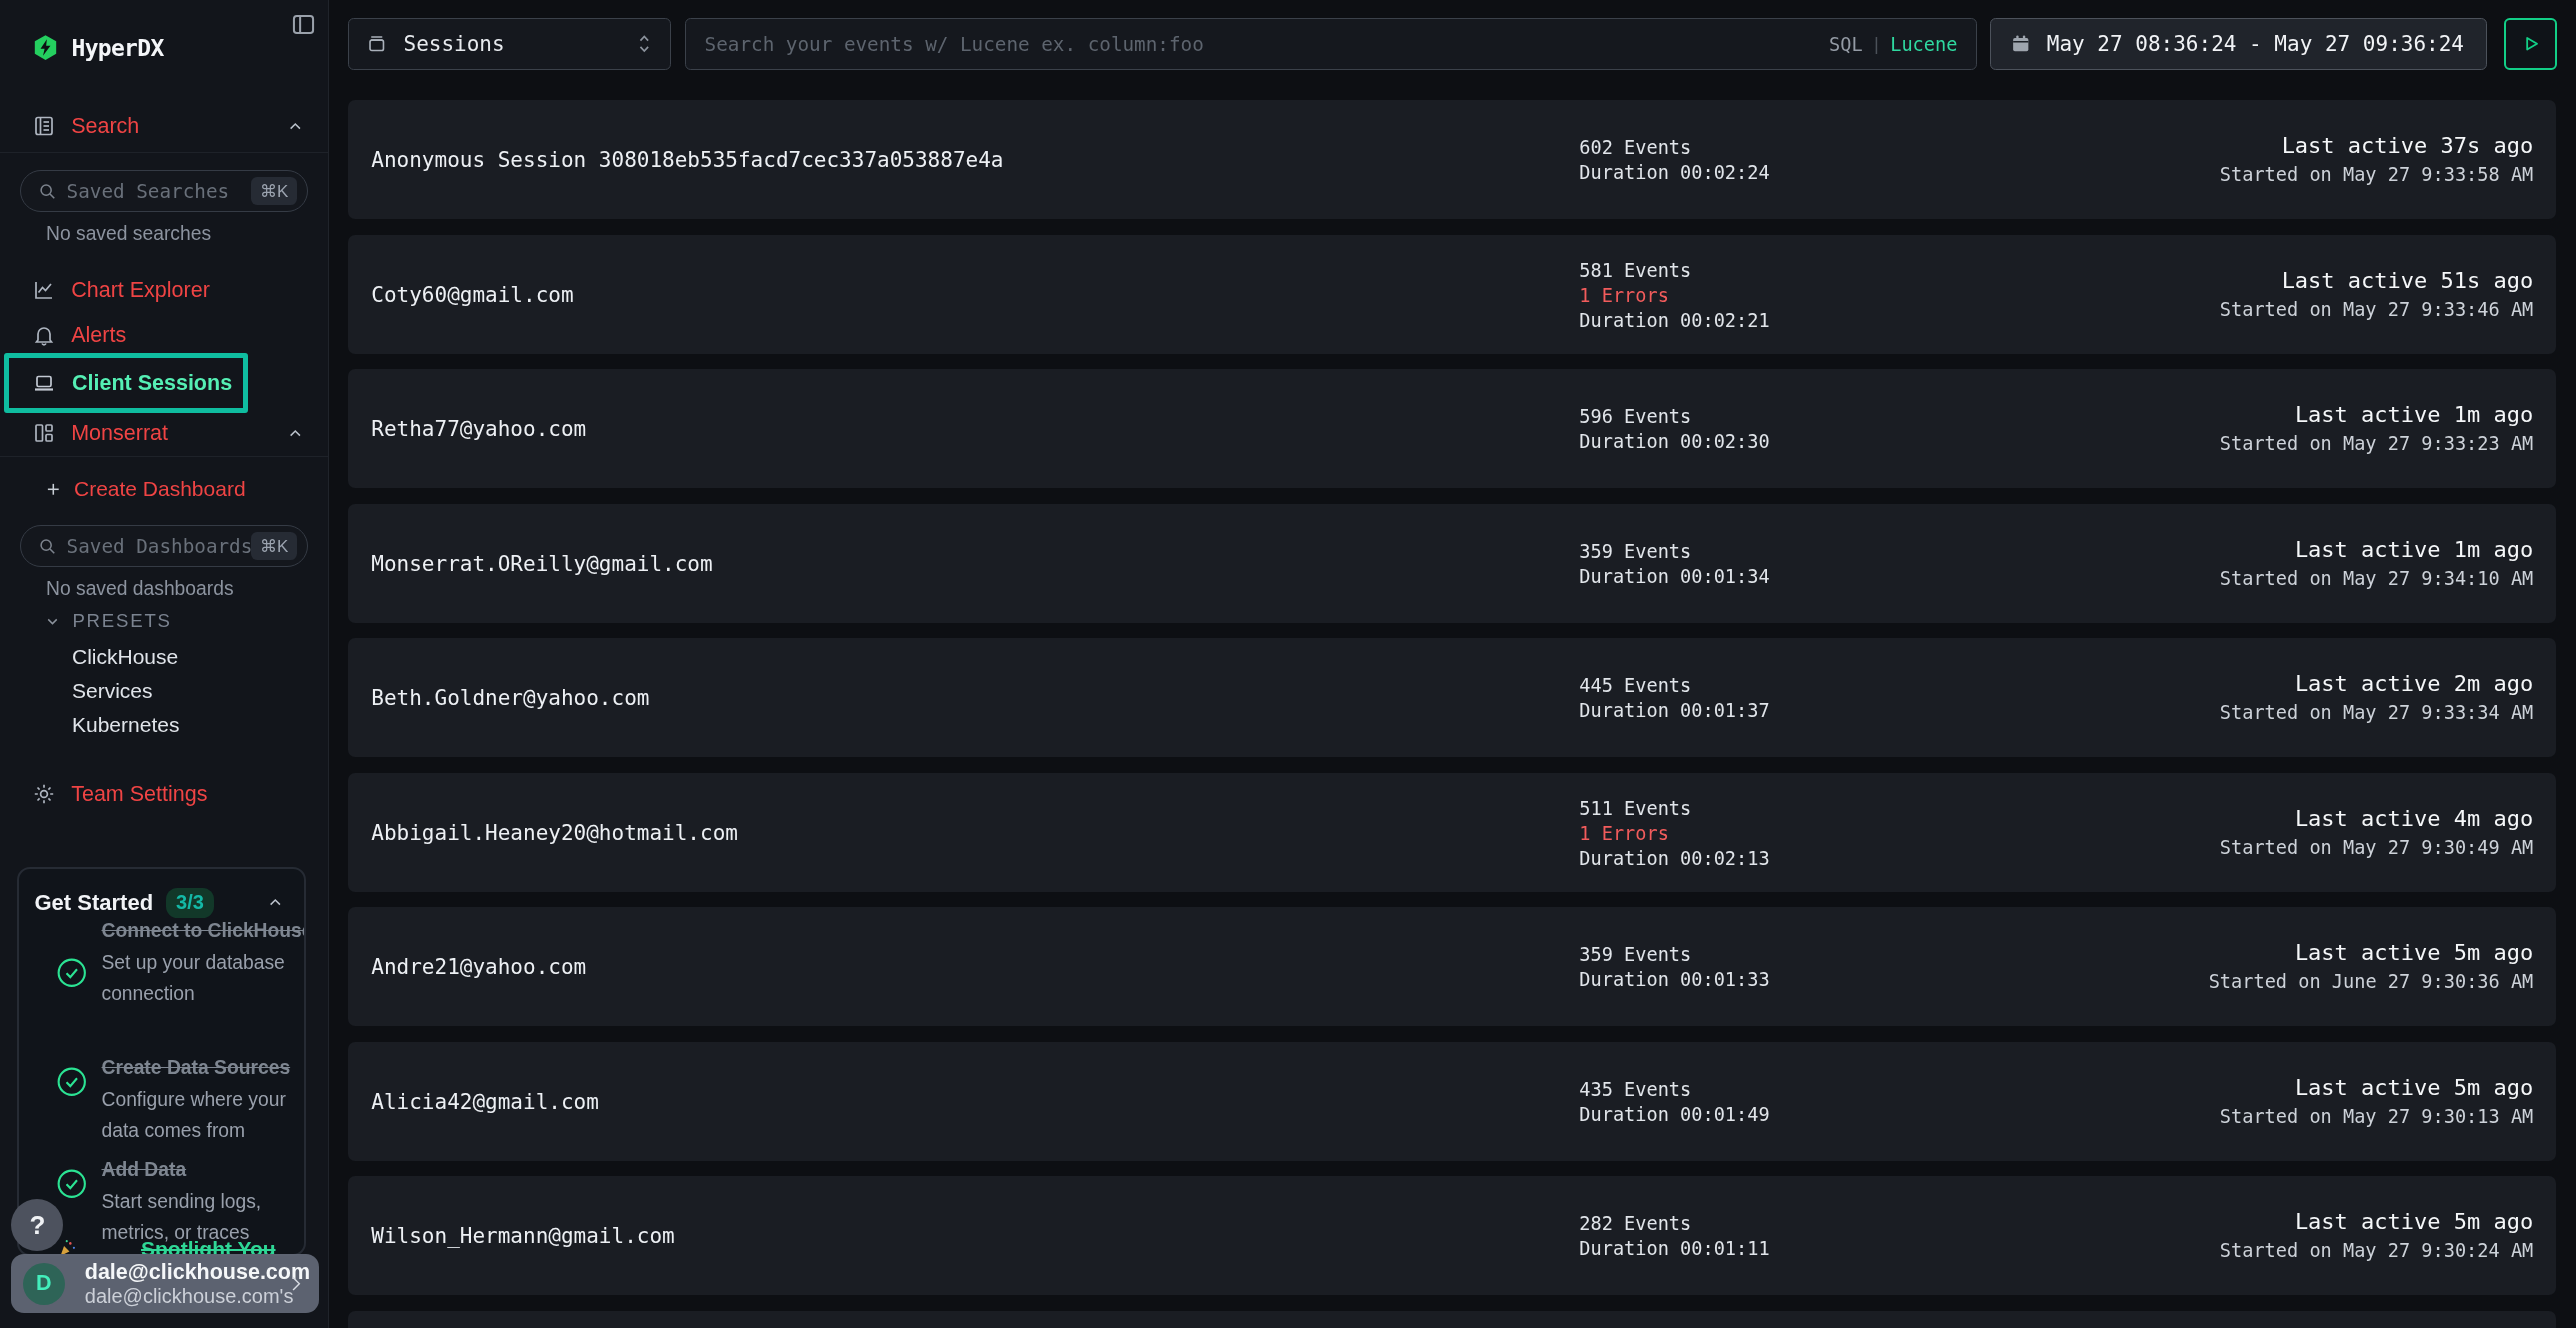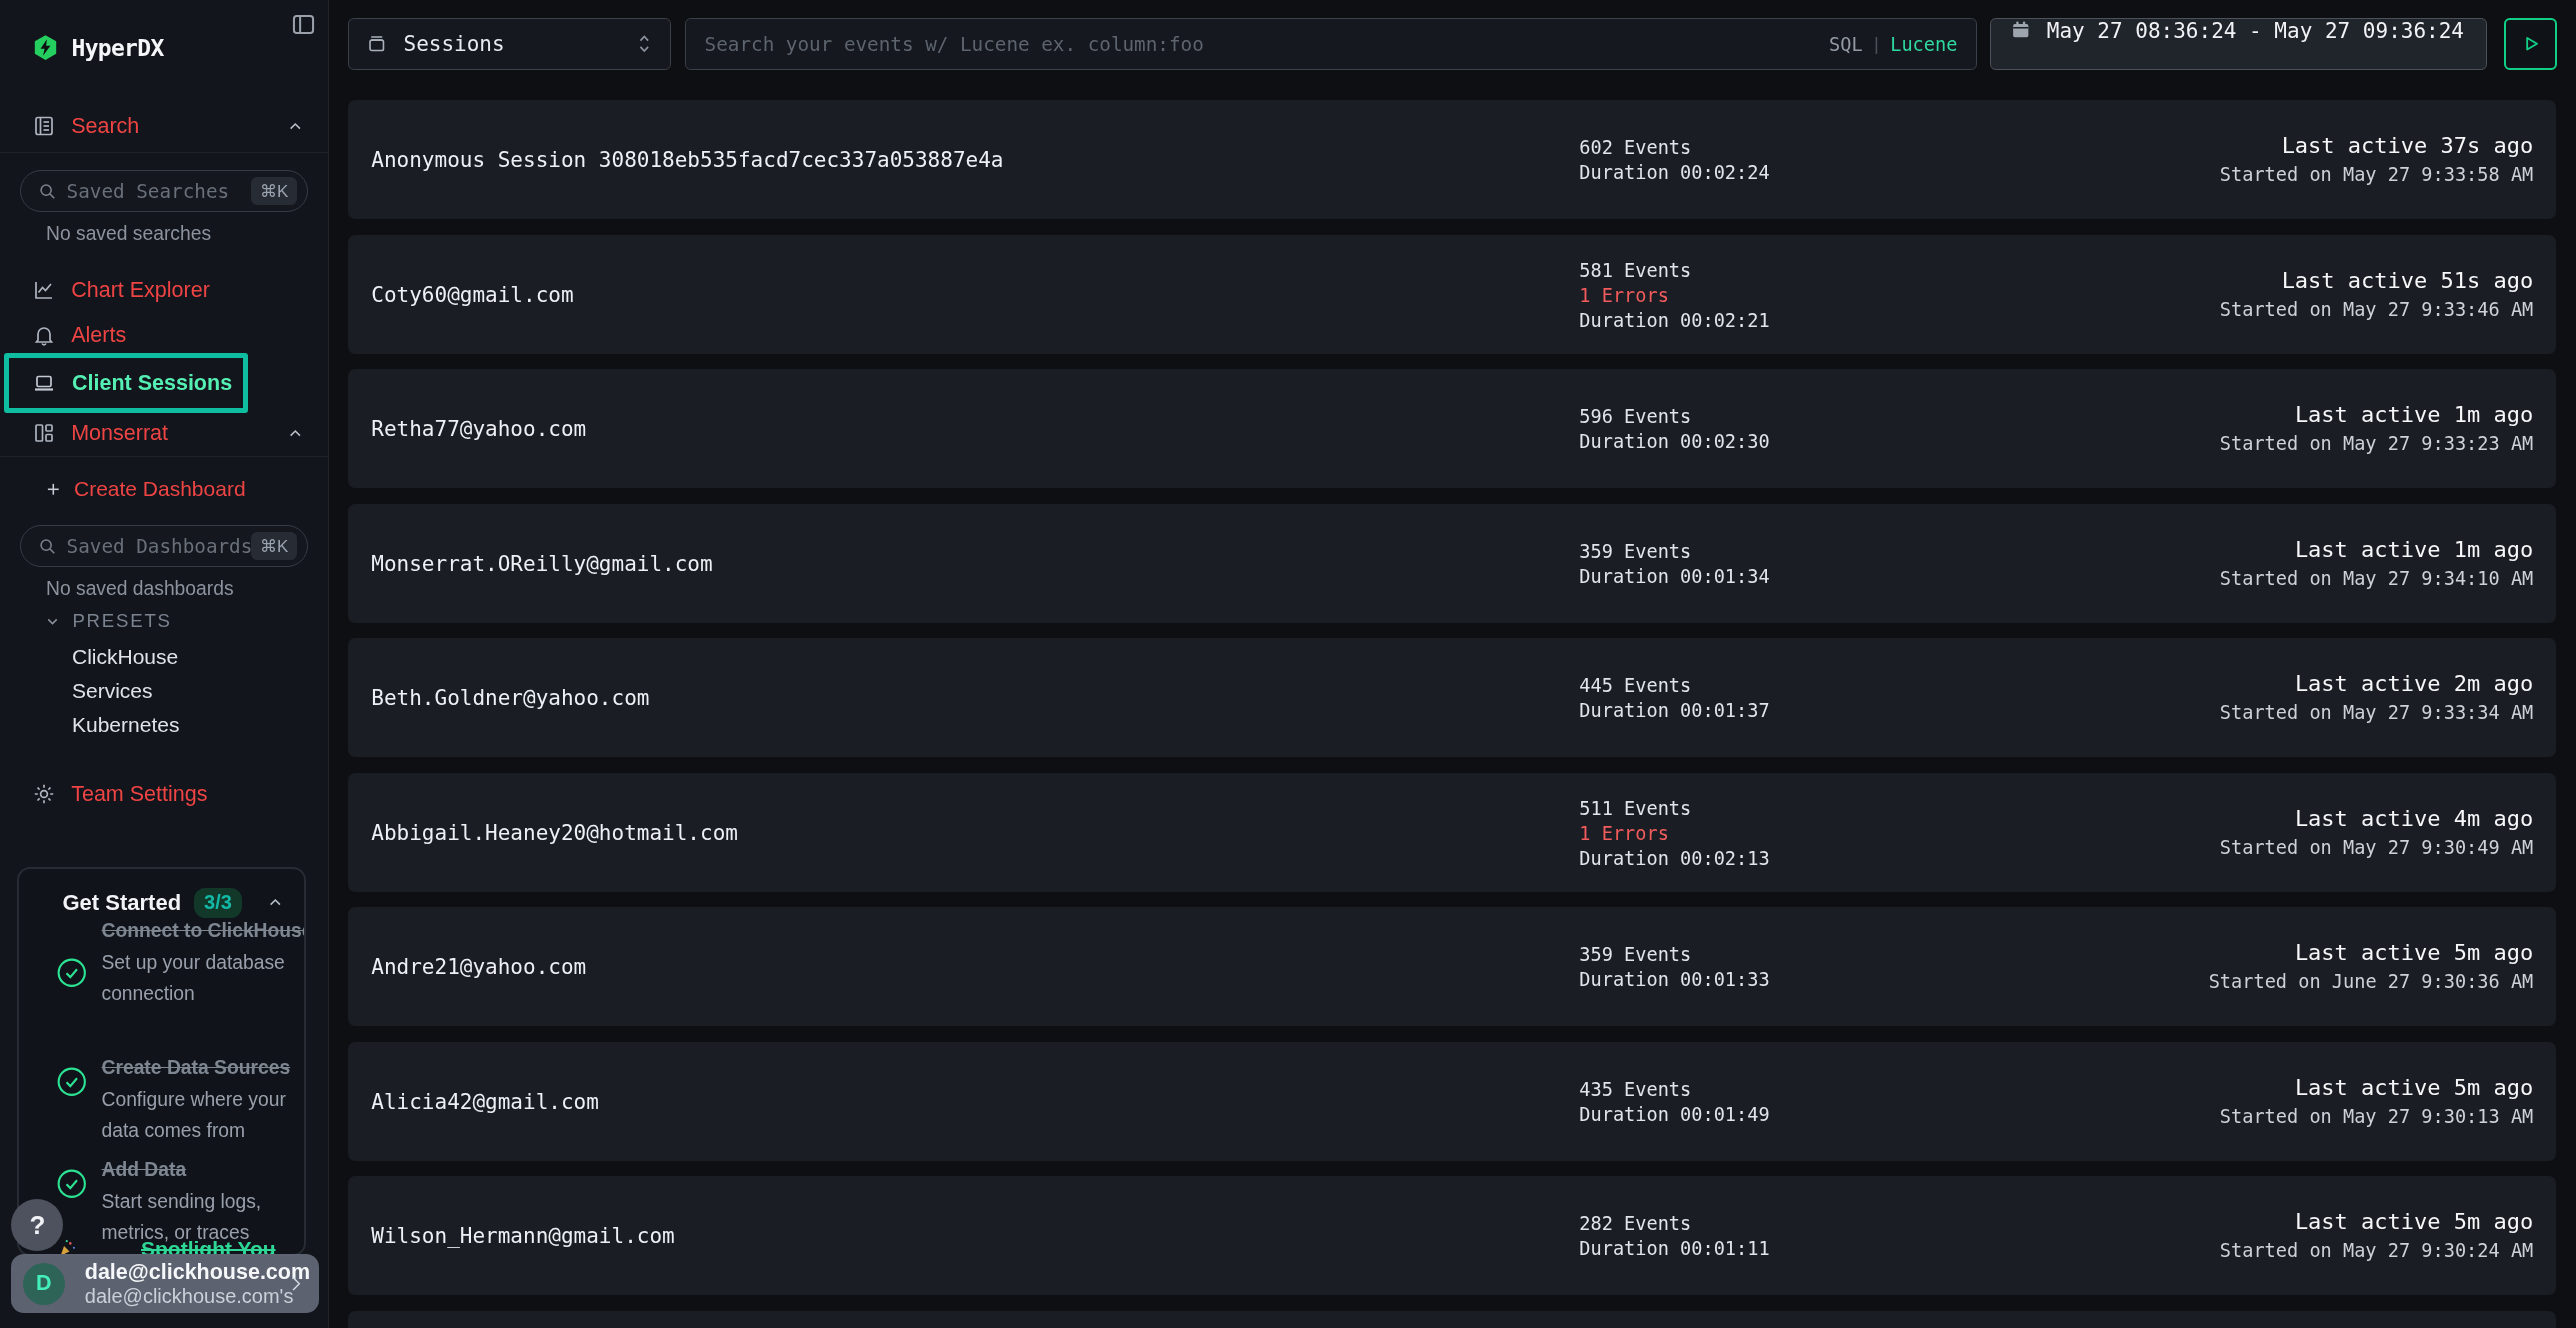--- a/index.html
+++ b/index.html
@@ -45,21 +45,21 @@
   .active-label { font-size:21.5px; font-weight:bold; color:#55efb4; }
 
   .presets-hdr { position:absolute; left:44px; display:flex; align-items:center; font-size:18.6px; letter-spacing:1.8px; color:#7b8390; cursor:pointer; }
   .preset-item { position:absolute; left:72px; font-size:21px; color:#e0e4ea; cursor:pointer; }
 
   
   .gs-panel {
     position:absolute; left:16.5px; top:867px; width:289px; height:389px;
     border:2.1px solid #262b34; border-radius:13px; background:#10141a; overflow:hidden; z-index:1;
   }
-  .gs-head { position:absolute; top:18.6px; left:44px; right:18.6px; display:flex; align-items:center; cursor:pointer; }
+  .gs-head { position:absolute; top:18.6px; left:16px; right:18.6px; display:flex; align-items:center; cursor:pointer; }
   .gs-title { font-size:22px; font-weight:bold; color:#f1f3f6; }
   .gs-badge { margin-left:13px; background:#123829; color:#14b8a6; font-weight:bold; font-size:20px; border-radius:11.4px; padding:3.6px 10px; }
   .gs-head .chev { margin-left:auto; color:#b9c0ca; }
   .gs-item { position:absolute; left:0; right:0; display:flex; }
   .gs-check { position:absolute; left:37px; width:31.5px; height:31.5px; color:#2be393; }
   .gs-text { position:absolute; left:83px; width:223px; }
   .gs-item-title { font-size:19.3px; font-weight:bold; color:#7e8691; text-decoration:line-through; line-height:31.5px; }
   .gs-item-desc { font-size:19.3px; color:#99a0ac; line-height:31.5px; }
   .gs-partial { position:absolute; left:37px; top:368px; display:flex; align-items:center; }
   .gs-partial-text { margin-left:64px; font-size:21px; font-weight:bold; color:#2fd796; text-decoration:line-through; }
@@ -366,21 +366,21 @@
       </span>
     </div>
 
     <div class="ctrl input-box search-box">
       <input placeholder="Search your events w/ Lucene ex. column:foo" style="">
       <span class="lang-sql">SQL</span>
       <span class="lang-sep">|</span>
       <span class="lang-lucene">Lucene</span>
     </div>
 
-    <div class="ctrl date-box" style="display:flex;align-items:flex-start;">
+    <div class="ctrl date-box" style="display:flex;align-items:center;">
       <span>
         <svg width="21.5" height="21.5" viewBox="0 0 24 24">
           <rect x="3.5" y="5.5" width="17" height="15" rx="2" fill="#9ea5ae"></rect>
           <rect x="7" y="2.8" width="2.6" height="4.6" rx="1.2" fill="#9ea5ae"></rect>
           <rect x="14.4" y="2.8" width="2.6" height="4.6" rx="1.2" fill="#9ea5ae"></rect>
           <rect x="3.5" y="9" width="17" height="1.6" fill="#15181e"></rect>
         </svg>
       </span>
       <span class="txt">May 27 08:36:24 - May 27 09:36:24</span>
     </div>

